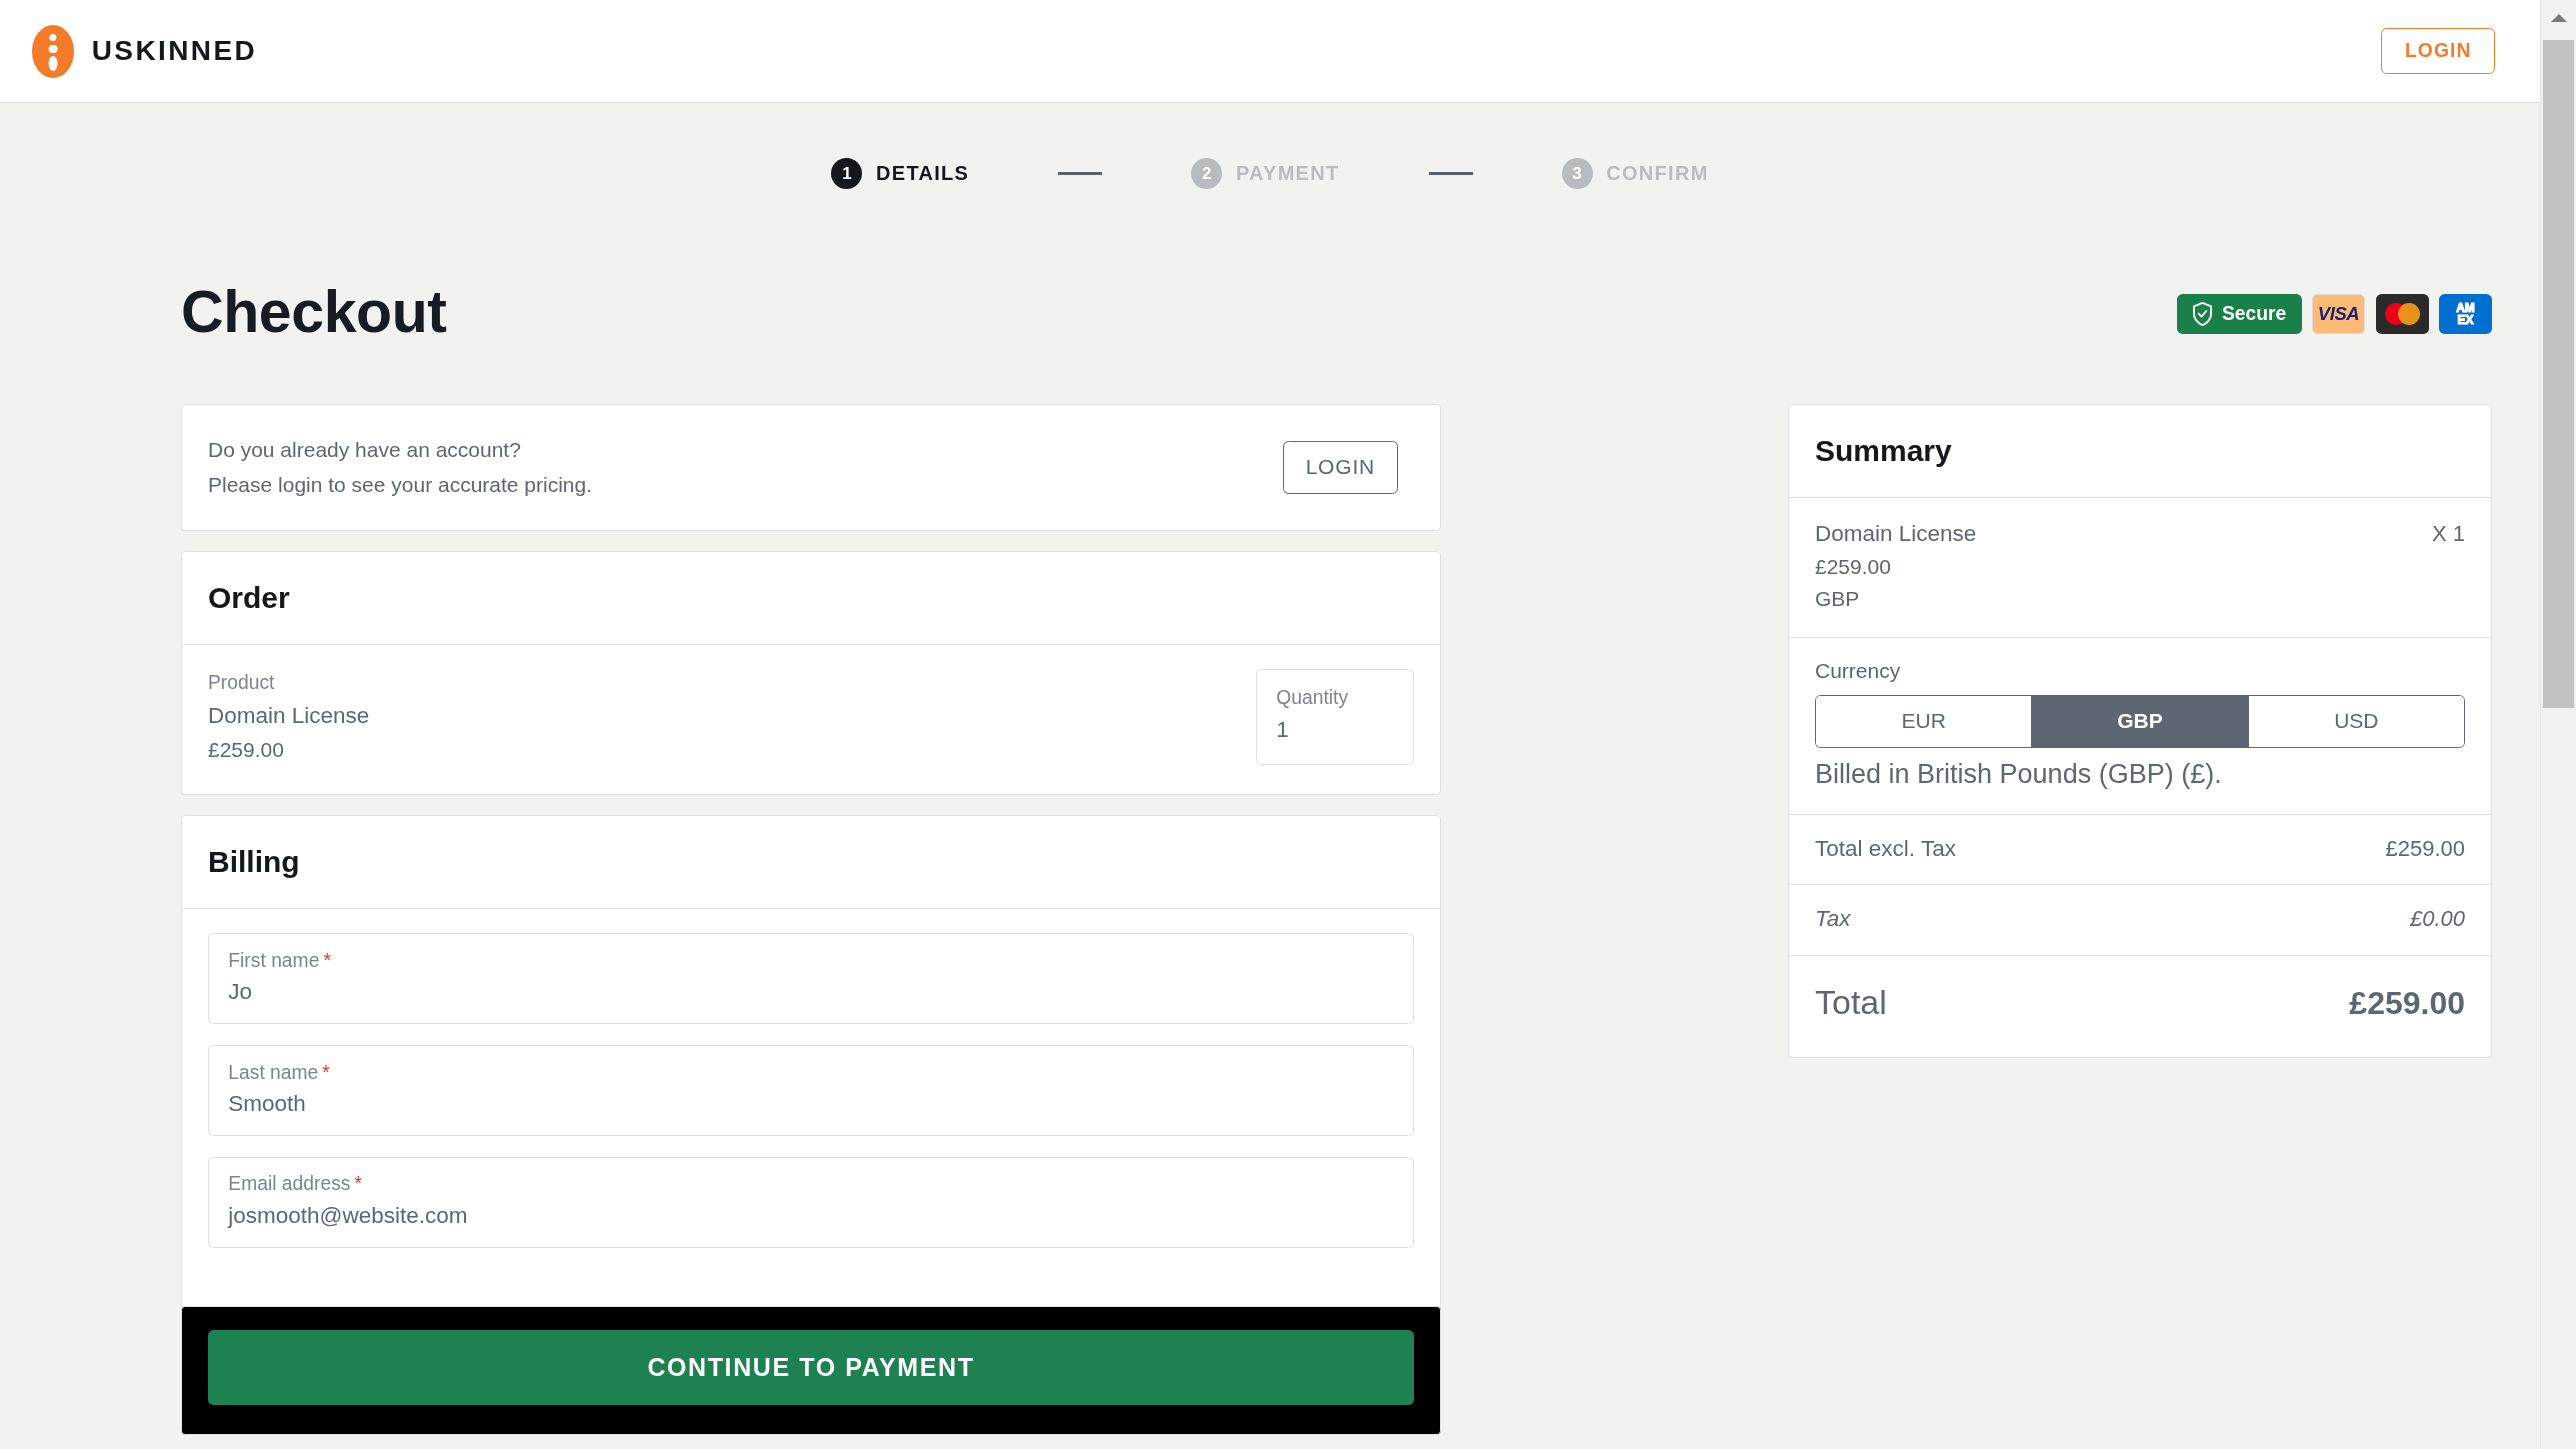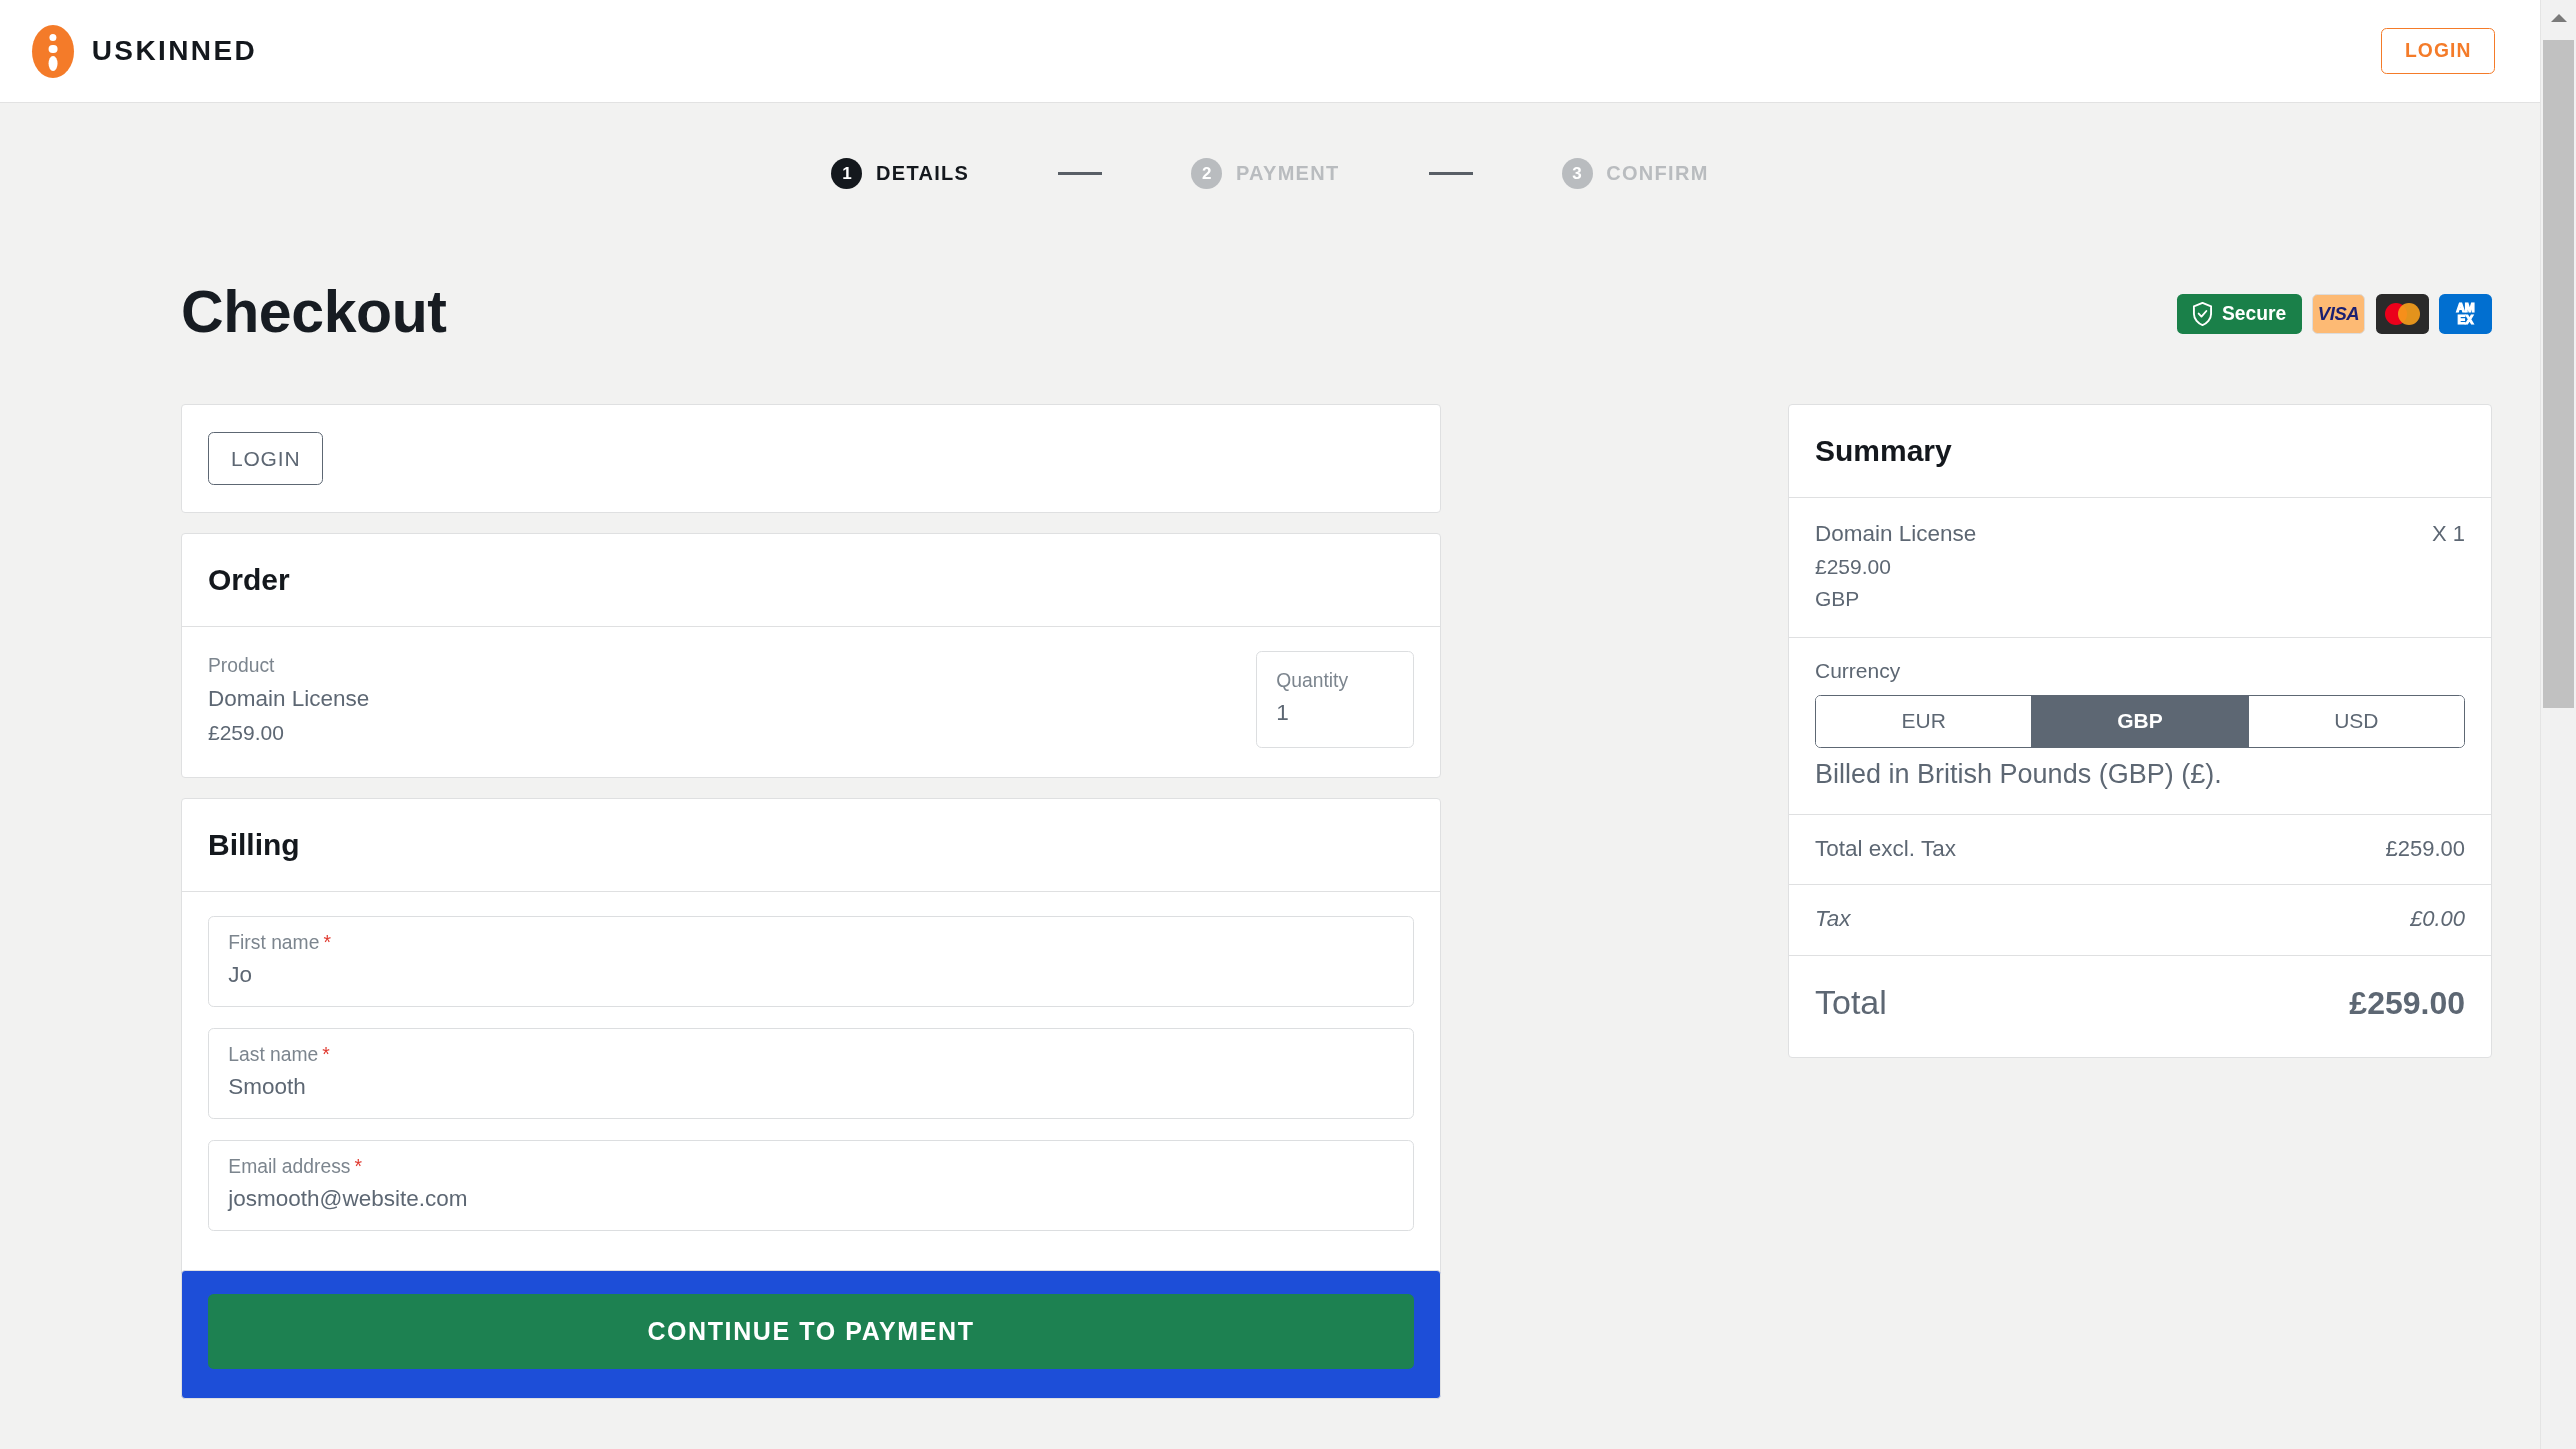--- a/index.html
+++ b/index.html
@@ -224,23 +224,23 @@
     margin-bottom: 21px;
   }
   .field-label {
     font-size: 19.3px; color: #7c858e; margin-bottom: 7.2px;
   }
   .req { color: #e0392f; font-size: 19.3px; margin-left: 4px; }
   .field-value { font-size: 22.5px; color: #5d6773; }
 
   
   .sticky-bar {
-    position: absolute; left: 0; top: 866px;
+    position: absolute; left: 0; top: 902px;
     width: 1260px;
-    background: #1d4ed8;
+    background: #000000;
     border: 0.8px solid #dfe0e1;
     border-radius: 4px;
     padding: 22.5px 26px 29px 26px;
   }
   .btn-continue {
     display: block; width: 100%;
     background: #1d8151;
     color: #ffffff;
     border: none; border-radius: 5.6px;
     font-size: 25px; font-weight: bold; letter-spacing: 1.6px;
@@ -352,20 +352,24 @@
         </div>
       </div>
     </div>
   </div>
 
   <div class="columns">
 
     <div class="col-left">
 
       <div class="card account-card">
+        <div class="account-text">
+          <div class="account-line">Do you already have an account?</div>
+          <div class="account-line">Please login to see your accurate pricing.</div>
+        </div>
         <button class="btn-login-inner">LOGIN</button>
       </div>
 
       <div class="card">
         <div class="card-head">
           <div class="card-head-title">Order</div>
         </div>
         <div class="order-body">
           <div class="order-info">
             <div class="order-label">Product</div>

